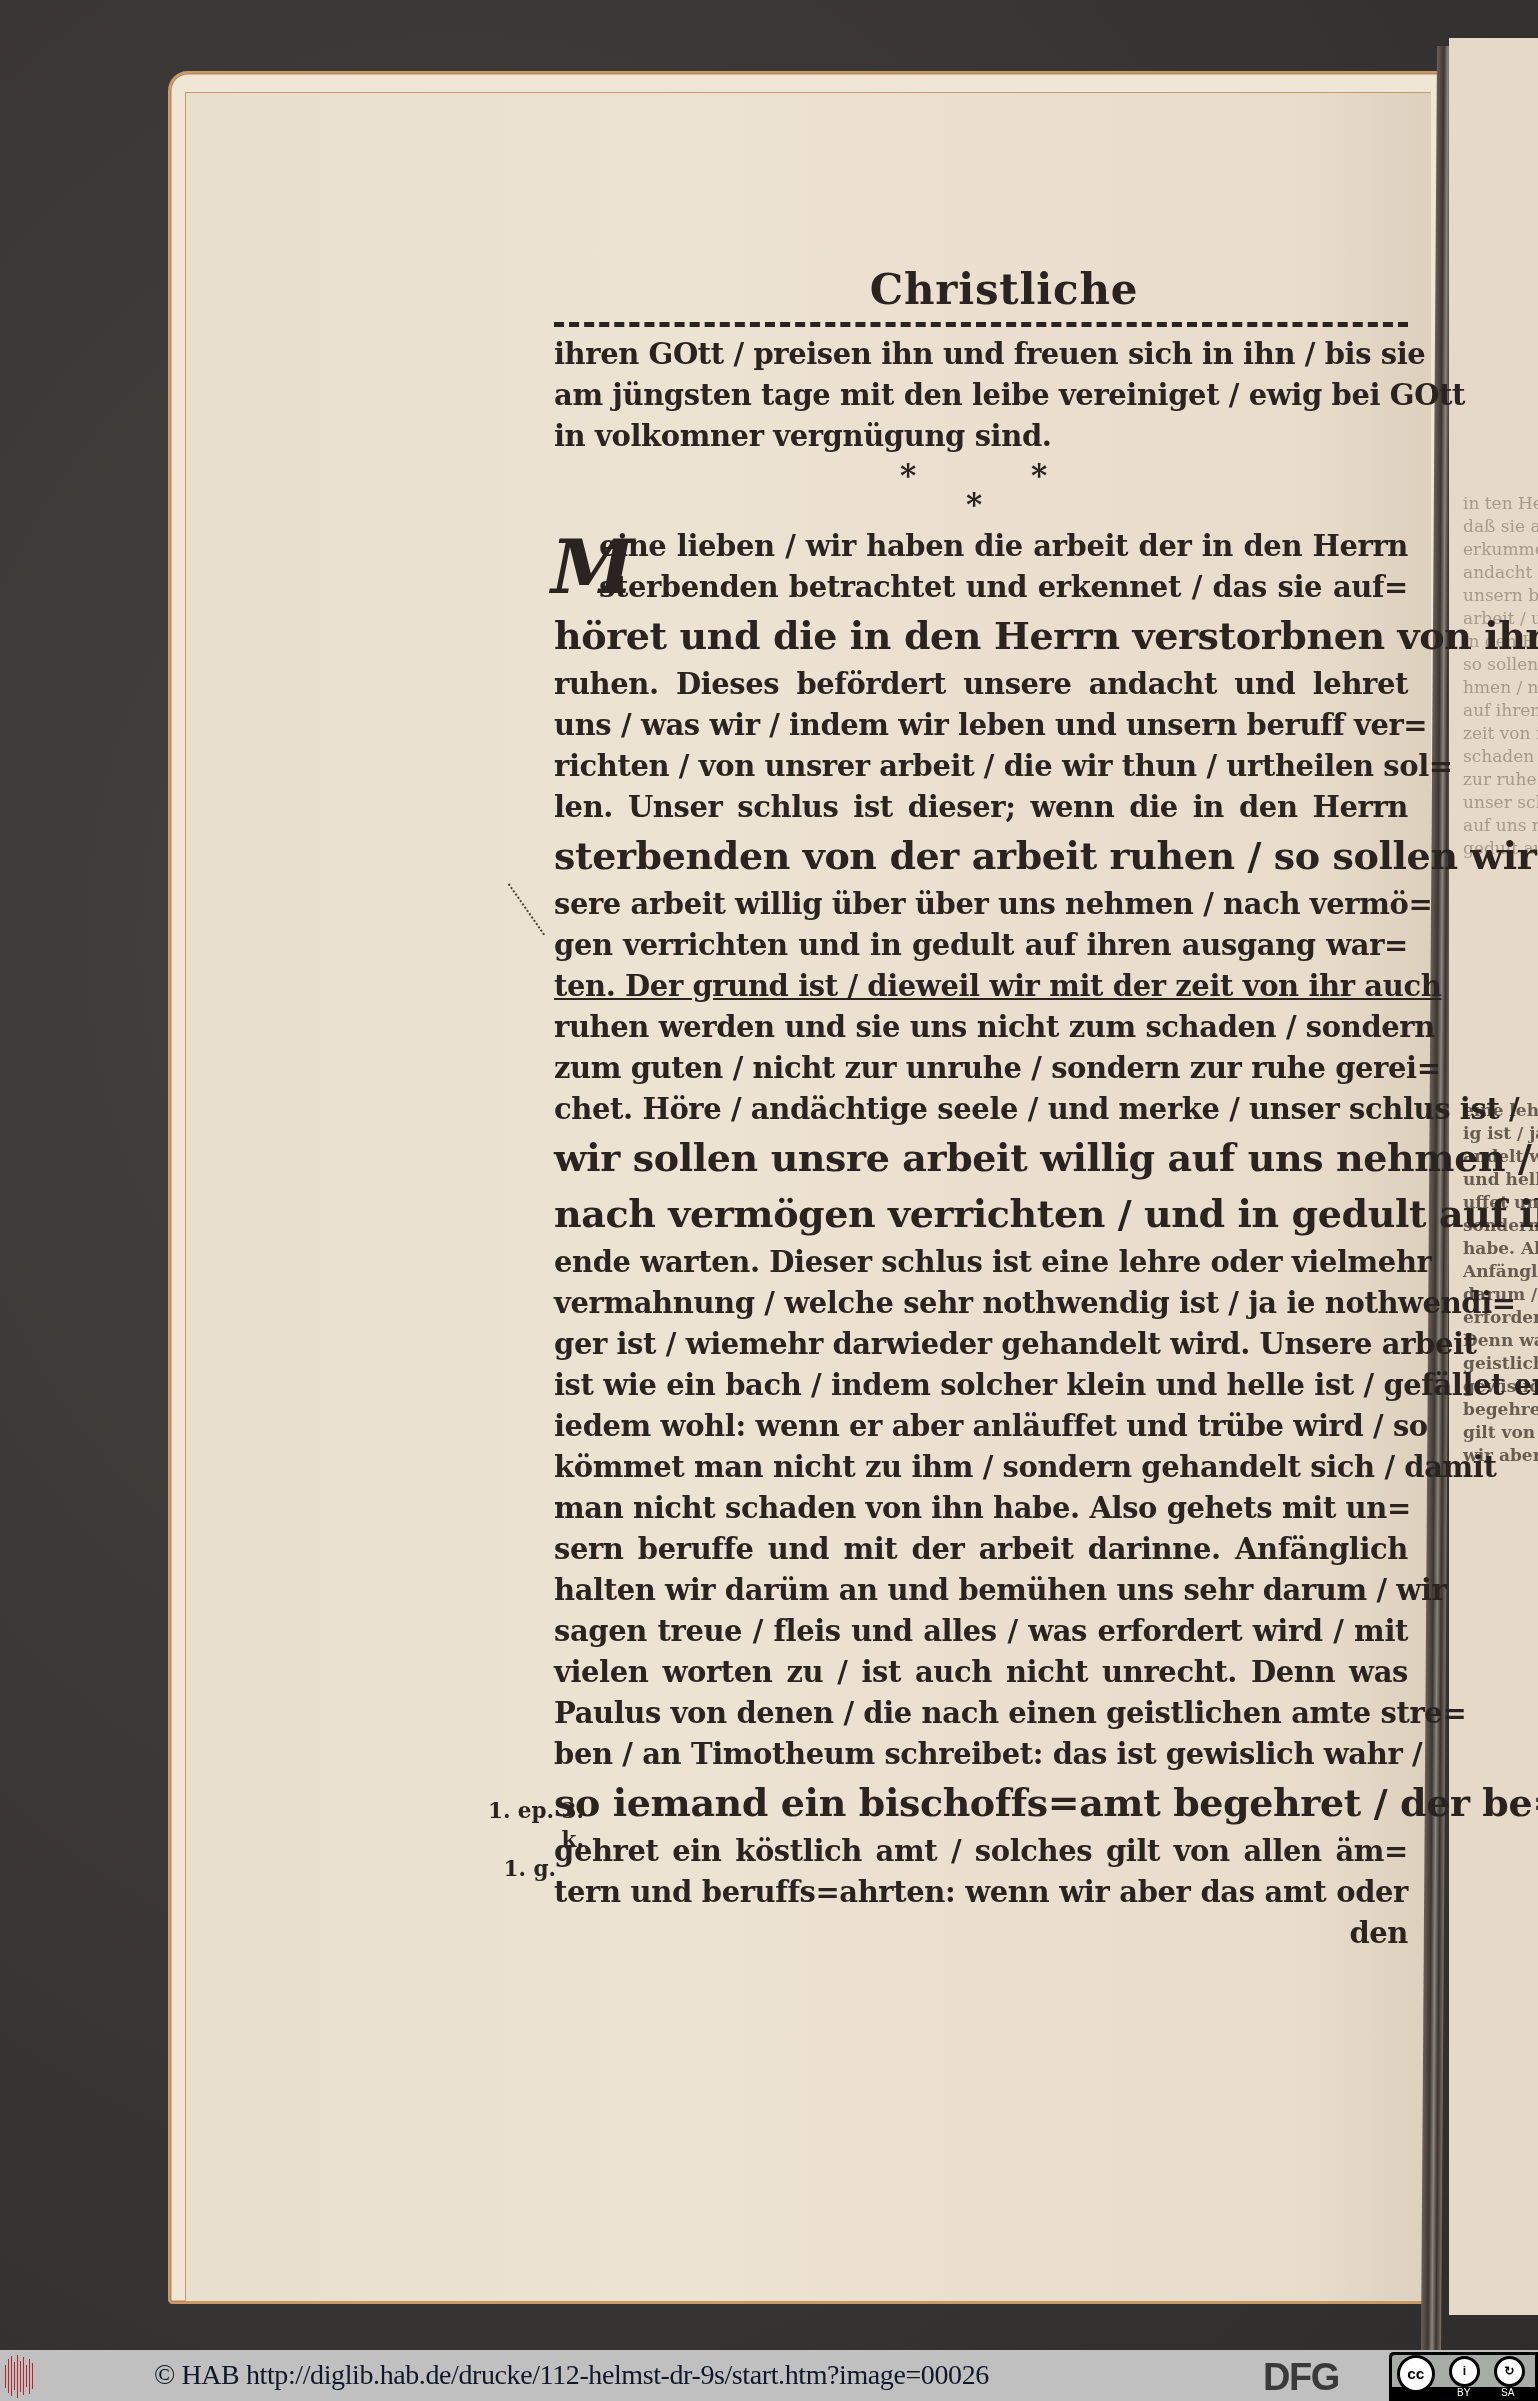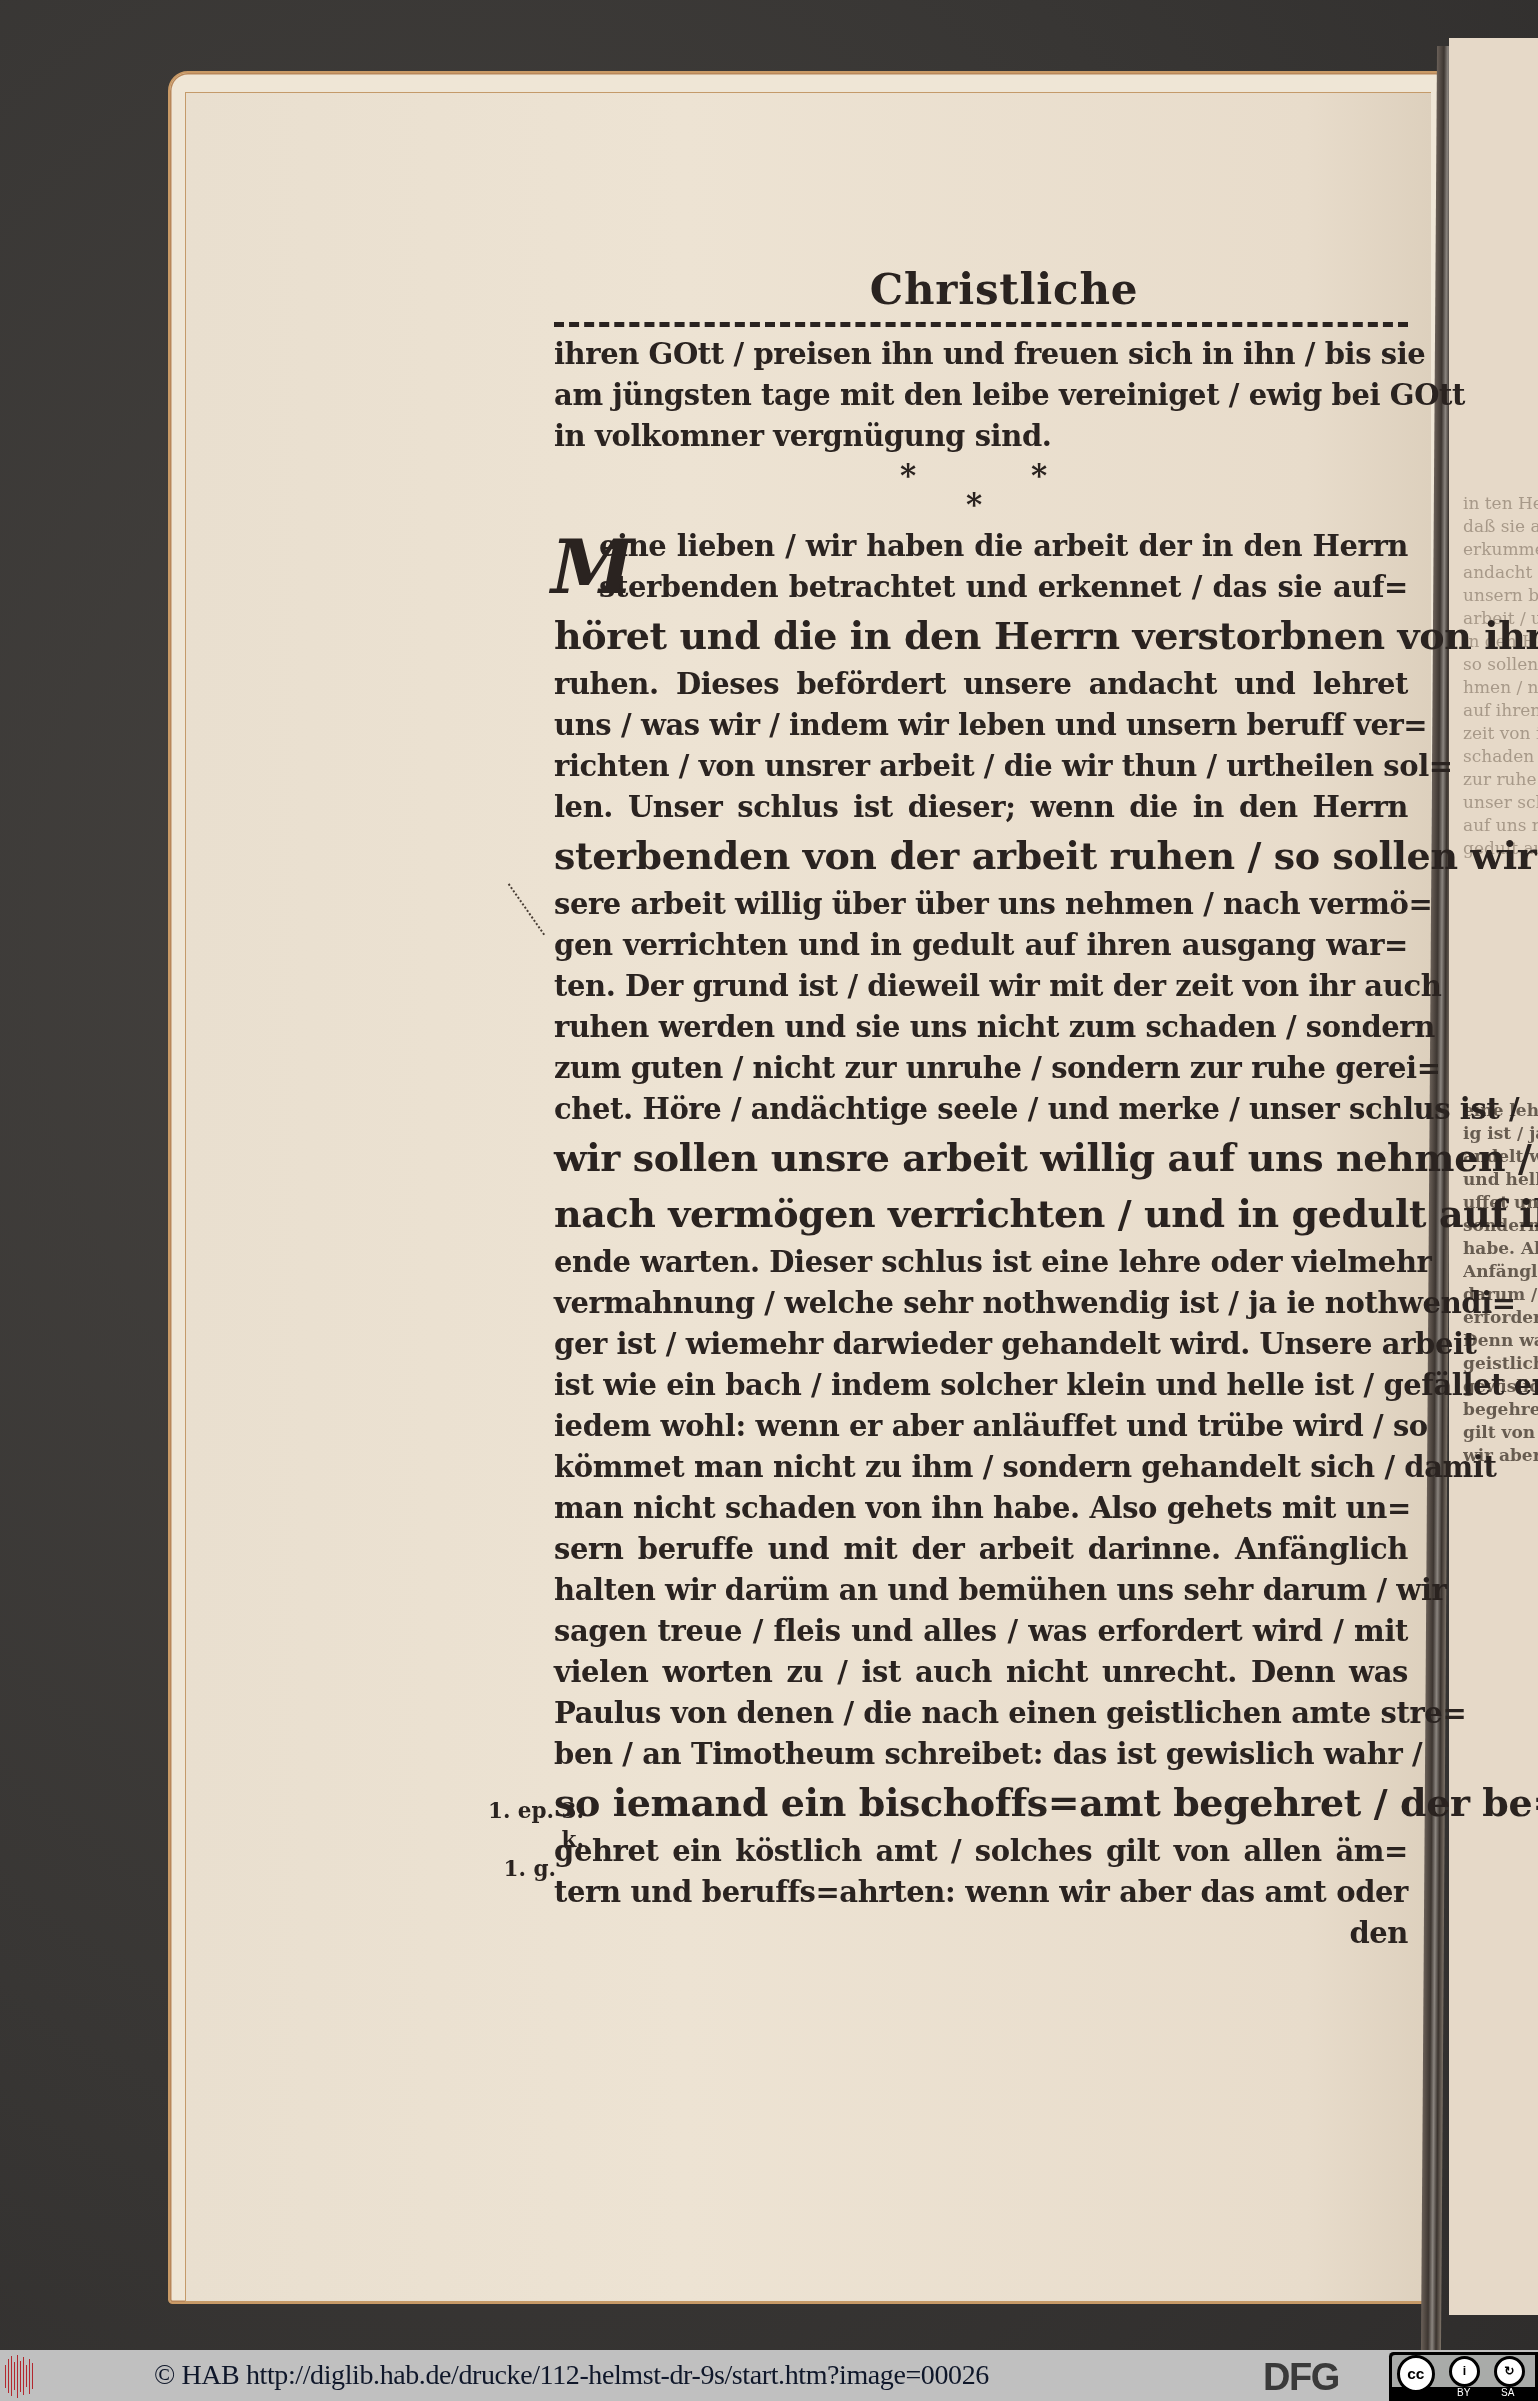--- a/index.html
+++ b/index.html
@@ -191,21 +191,21 @@
   <div class="line sm" style="padding-left: 0px;">eine lieben / wir haben die arbeit der in den Herrn</div>
       <div class="line sm" style="padding-left: 0px;">sterbenden betrachtet und erkennet / das sie auf=</div>
       <div class="line lg" style="margin-left: -45px;">höret und die in den Herrn verstorbnen von ihr</div>
       <div class="line sm" style="margin-left: -45px;">ruhen.   Dieses befördert unsere andacht und lehret</div>
       <div class="line sm" style="margin-left: -45px;">uns / was wir / indem wir leben und unsern beruff ver=</div>
       <div class="line sm" style="margin-left: -45px;">richten / von unsrer arbeit / die wir thun / urtheilen sol=</div>
       <div class="line sm" style="margin-left: -45px;">len.   Unser schlus ist dieser; wenn die in den Herrn</div>
       <div class="line lg" style="margin-left: -45px;">sterbenden von der arbeit ruhen / so sollen wir un=</div>
       <div class="line sm" style="margin-left: -45px;">sere arbeit willig über über uns nehmen / nach vermö=</div>
       <div class="line sm" style="margin-left: -45px;">gen verrichten und in gedult auf ihren ausgang war=</div>
-      <div class="line sm" style="margin-left: -45px;">ten.   Der grund ist / dieweil wir mit der zeit von ihr auch</div>
+      <div class="line sm" style="margin-left: -45px; text-decoration: underline;">ten.   Der grund ist / dieweil wir mit der zeit von ihr auch</div>
       <div class="line sm" style="margin-left: -45px;">ruhen werden und sie uns nicht zum schaden / sondern</div>
       <div class="line sm" style="margin-left: -45px;">zum guten / nicht zur unruhe / sondern zur ruhe gerei=</div>
       <div class="line sm" style="margin-left: -45px;">chet.   Höre / andächtige seele / und merke / unser schlus ist /</div>
       <div class="line lg" style="margin-left: -45px;">wir sollen unsre arbeit willig auf uns nehmen /</div>
       <div class="line lg" style="margin-left: -45px;">nach vermögen verrichten / und in gedult auf ihr</div>
       <div class="line sm" style="margin-left: -45px;">ende warten.   Dieser schlus ist eine lehre oder vielmehr</div>
       <div class="line sm" style="margin-left: -45px;">vermahnung / welche sehr nothwendig ist / ja ie nothwendi=</div>
       <div class="line sm" style="margin-left: -45px;">ger ist / wiemehr darwieder gehandelt wird.   Unsere arbeit</div>
       <div class="line sm" style="margin-left: -45px;">ist wie ein bach / indem solcher klein und helle ist / gefället er</div>
       <div class="line sm" style="margin-left: -45px;">iedem wohl:   wenn er aber anläuffet und trübe wird / so</div>

